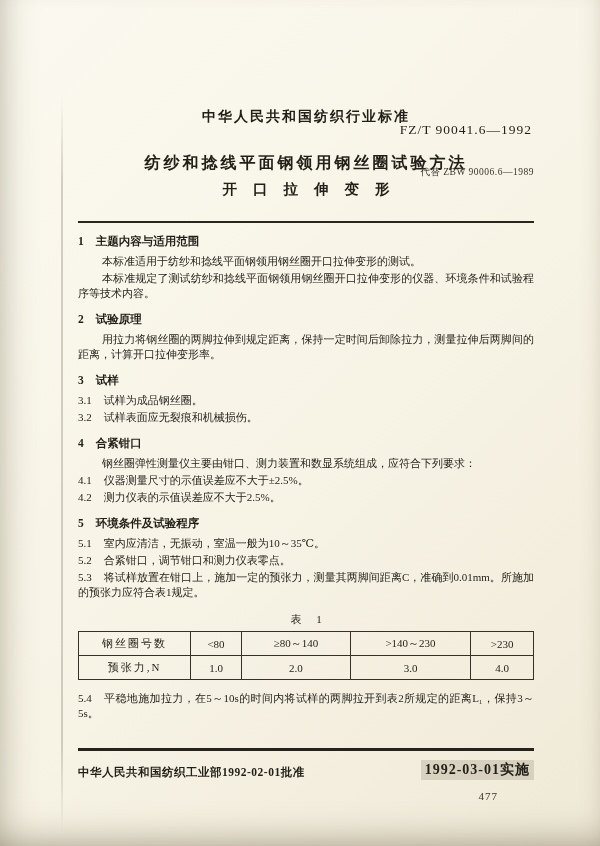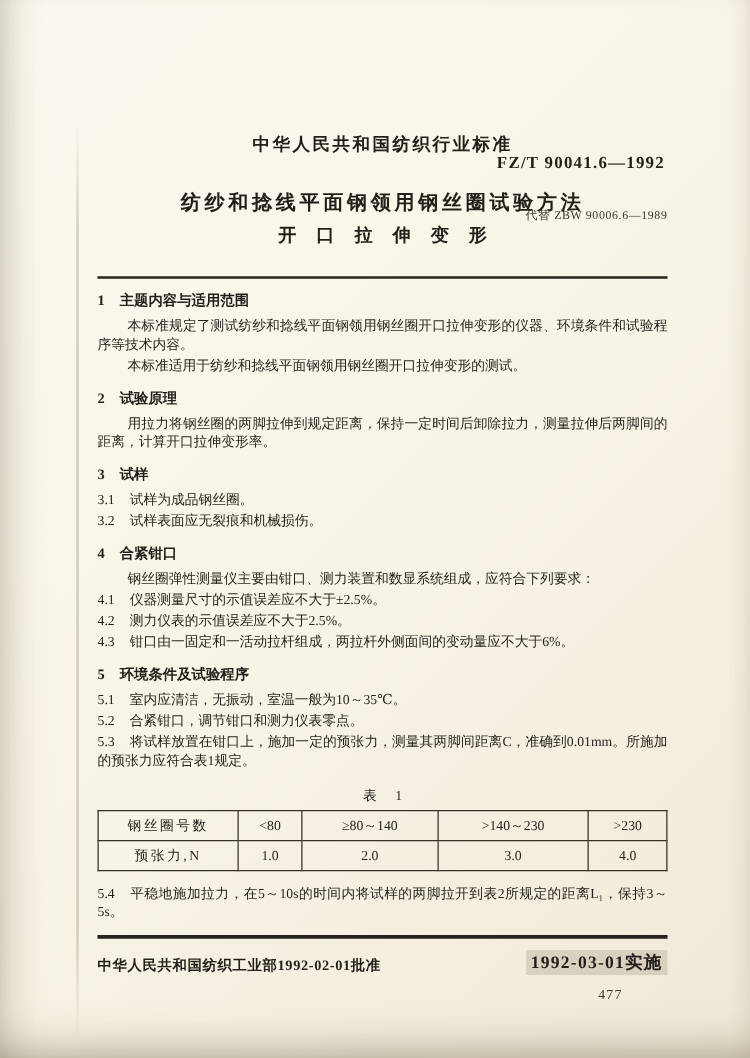--- a/index.html
+++ b/index.html
@@ -20,21 +20,21 @@
   }
   .scan-line {
     position: absolute; left: 61px; top: 96px; bottom: 14px; width: 2px;
     background: linear-gradient(to bottom, rgba(110,100,78,0), rgba(110,100,78,.28) 12%, rgba(110,100,78,.28) 88%, rgba(110,100,78,0));
   }
   .content { position: absolute; left: 78px; right: 66px; top: 94px; }
 
   
   .doc-header { position: relative; text-align: center; padding-top: 14px; }
   .std-type { font-size: 14px; font-weight: bold; letter-spacing: 2px; line-height: 18px; text-align: center; }
-  .std-num  { position: absolute; right: 2px; top: 28px; font-size: 13.5px; font-weight: bold; letter-spacing: 1px; }
+  .std-num  { position: absolute; right: 2px; top: 28px; font-size: 13.5px; font-weight: normal; letter-spacing: 1px; }
   .title1   { margin-top: 26px; font-size: 16px; font-weight: bold; letter-spacing: 3px; line-height: 22px; }
   .title2   { margin-top: 5px; font-size: 14.5px; font-weight: bold; letter-spacing: 16px; text-indent: 16px; line-height: 20px; }
   .replaces { position: absolute; right: 0; top: 72px; font-size: 9.5px; letter-spacing: .5px; color: #38352b; }
   .rule { margin-top: 22px; border: 0; border-top: 2.5px solid #29261e; }
 
   
   .body-text { margin-top: 10px; font-size: 11px; }
   .sec-heading { font-size: 11.5px; font-weight: bold; line-height: 15px; margin: 11px 0 5px; }
   .para, .item { line-height: 15px; margin: 2px 0; text-align: justify; }
   .para { text-indent: 24px; }
@@ -71,35 +71,34 @@
       <div class="title1">纺纱和捻线平面钢领用钢丝圈试验方法</div>
       <div class="title2">开口拉伸变形</div>
       <div class="replaces">代替 ZBW 90006.6—1989</div>
     </div>
 
     <hr class="rule">
 
     <div class="body-text">
 
       <div class="sec-heading"><span class="num">1</span><span>主题内容与适用范围</span></div>
+      <div class="para">本标准适用于纺纱和捻线平面钢领用钢丝圈开口拉伸变形的测试。</div>
       <div class="para">本标准规定了测试纺纱和捻线平面钢领用钢丝圈开口拉伸变形的仪器、环境条件和试验程序等技术内容。</div>
-      <div class="para">本标准适用于纺纱和捻线平面钢领用钢丝圈开口拉伸变形的测试。</div>
 
       <div class="sec-heading"><span class="num">2</span><span>试验原理</span></div>
       <div class="para">用拉力将钢丝圈的两脚拉伸到规定距离，保持一定时间后卸除拉力，测量拉伸后两脚间的距离，计算开口拉伸变形率。</div>
 
       <div class="sec-heading"><span class="num">3</span><span>试样</span></div>
       <div class="item"><span class="num">3.1</span><span>试样为成品钢丝圈。</span></div>
       <div class="item"><span class="num">3.2</span><span>试样表面应无裂痕和机械损伤。</span></div>
 
       <div class="sec-heading"><span class="num">4</span><span>合紧钳口</span></div>
       <div class="para">钢丝圈弹性测量仪主要由钳口、测力装置和数显系统组成，应符合下列要求：</div>
       <div class="item"><span class="num">4.1</span><span>仪器测量尺寸的示值误差应不大于±2.5%。</span></div>
       <div class="item"><span class="num">4.2</span><span>测力仪表的示值误差应不大于2.5%。</span></div>
-      <div class="item"><span class="num">4.3</span><span>钳口由一固定和一活动拉杆组成，两拉杆外侧面间的变动量应不大于6%。</span></div>
 
       <div class="sec-heading"><span class="num">5</span><span>环境条件及试验程序</span></div>
       <div class="item"><span class="num">5.1</span><span>室内应清洁，无振动，室温一般为10～35℃。</span></div>
       <div class="item"><span class="num">5.2</span><span>合紧钳口，调节钳口和测力仪表零点。</span></div>
       <div class="item"><span class="num">5.3</span><span>将试样放置在钳口上，施加一定的预张力，测量其两脚间距离C，准确到0.01mm。所施加的预张力应符合表1规定。</span></div>
 
       <div class="tbl-caption">表 1</div>
       <table class="t1">
         <tbody>
             <tr>

